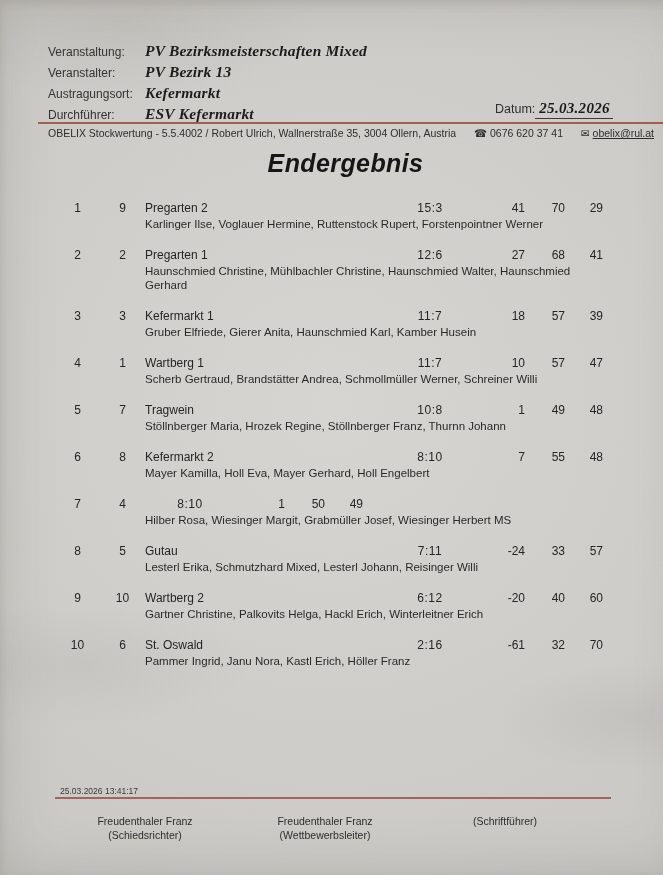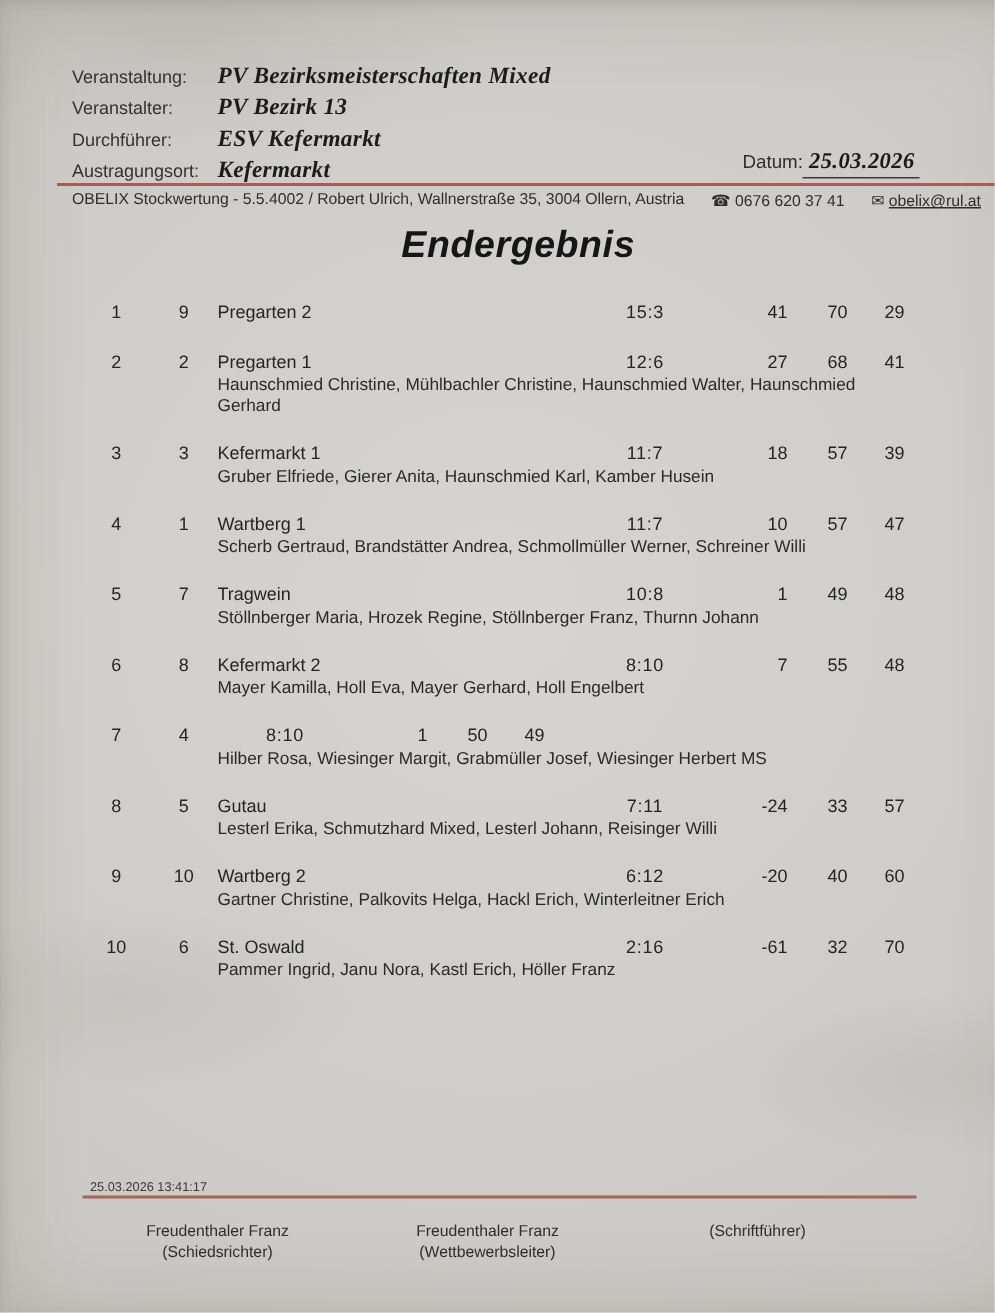--- a/index.html
+++ b/index.html
@@ -63,26 +63,26 @@
   <div class="hdr">
     <div class="hfield">
       <span class="hlabel">Veranstaltung:</span>
       <span class="hvalue">PV Bezirksmeisterschaften Mixed</span>
     </div>
     <div class="hfield">
       <span class="hlabel">Veranstalter:</span>
       <span class="hvalue">PV Bezirk 13</span>
     </div>
     <div class="hfield">
+      <span class="hlabel">Austragungsort:</span>
+      <span class="hvalue">Kefermarkt</span>
+    </div>
+    <div class="hfield">
       <span class="hlabel">Durchführer:</span>
       <span class="hvalue">ESV Kefermarkt</span>
-    </div>
-    <div class="hfield">
-      <span class="hlabel">Austragungsort:</span>
-      <span class="hvalue">Kefermarkt</span>
     </div>
   </div>
 
   <div class="datum">
     <span class="datum-label">Datum:</span>
     <span class="datum-val">25.03.2026</span>
   </div>
 
   <div class="topline"></div>
 
@@ -99,20 +99,21 @@
     <div class="row">
       <div class="main">
         <span class="c-rang">1</span>
         <span class="c-start">9</span>
         <span class="c-team">Pregarten 2</span>
         <span class="c-punkte">15:3</span>
         <span class="c-diff">41</span>
         <span class="c-eigene">70</span>
         <span class="c-gegner">29</span>
       </div>
+      <div class="players">Karlinger Ilse, Voglauer Hermine, Ruttenstock Rupert, Forstenpointner Werner</div>
     </div>
 
     <div class="row">
       <div class="main">
         <span class="c-rang">2</span>
         <span class="c-start">2</span>
         <span class="c-team">Pregarten 1</span>
         <span class="c-punkte">12:6</span>
         <span class="c-diff">27</span>
         <span class="c-eigene">68</span>

